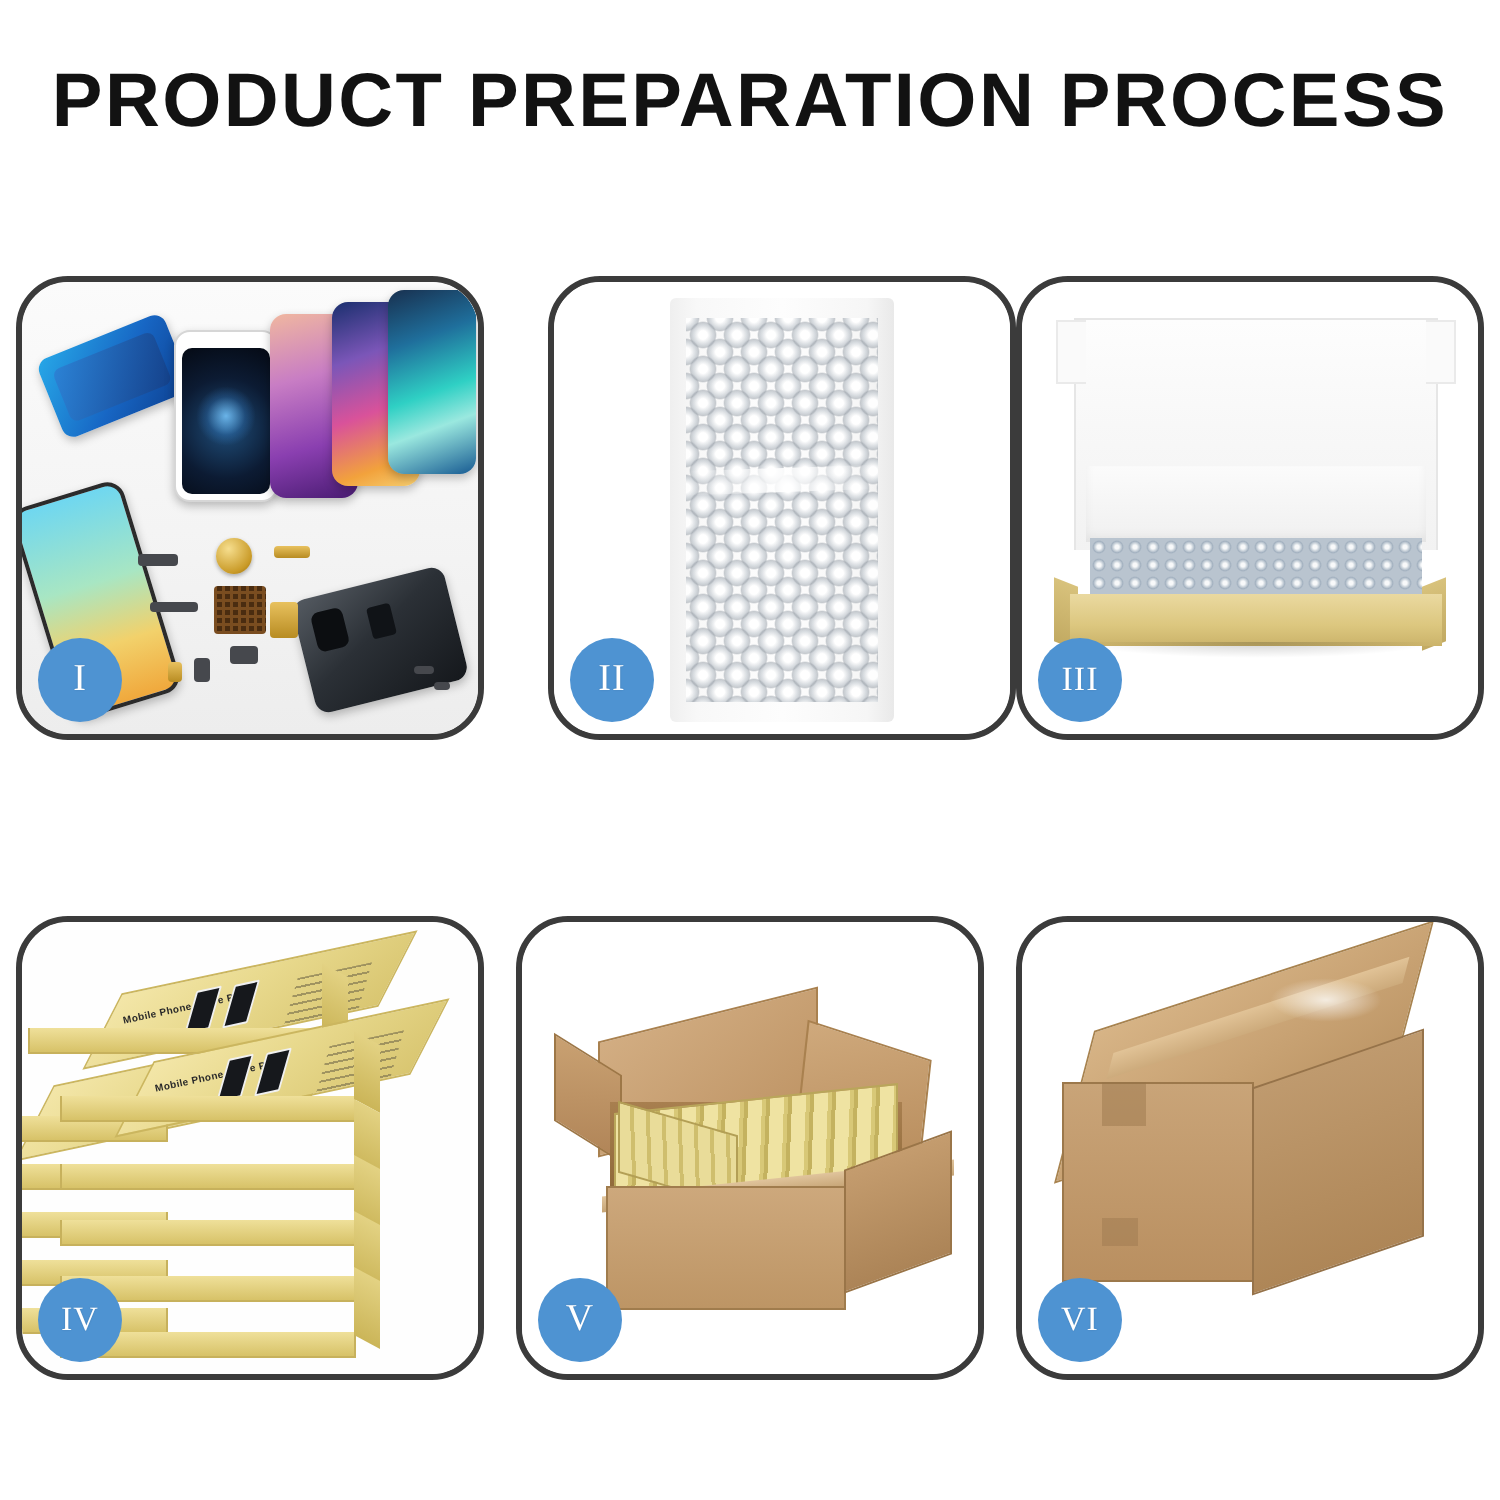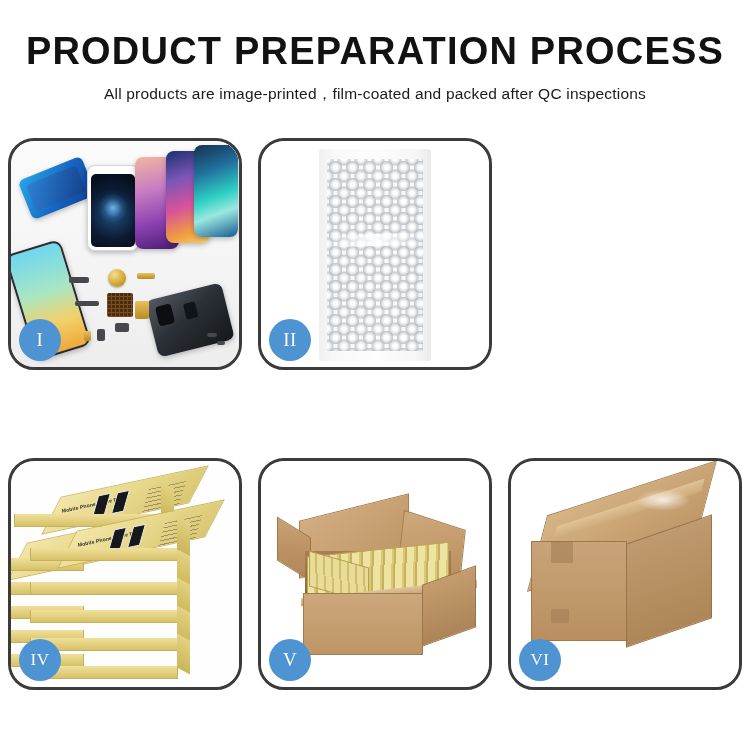--- a/index.html
+++ b/index.html
@@ -26,21 +26,21 @@
   }
 
   
   .grid { position: absolute; left: 8px; top: 138px; width: 734px; height: 572px; }
   .panel {
     position: absolute; width: 234px; height: 232px;
     border: 3px solid #3b3b3b; border-radius: 26px;
     background: #ffffff; overflow: hidden;
   }
   .p1 { left: 0px;   top: 0px;   }
-  .p2 { left: 250px; top: 0px; padding-left: 16px;   }
+  .p2 { left: 266px; top: 0px; padding-left: 16px;   }
   .p3 { left: 500px; top: 0px;   }
   .p4 { left: 0px;   top: 320px; }
   .p5 { left: 250px; top: 320px; }
   .p6 { left: 500px; top: 320px; text-align: center; }
 
   .stage { position: absolute; inset: 0; overflow: hidden; border-radius: 23px; }
 
   .badge {
     position: absolute; left: 8px; bottom: 6px;
     width: 42px; height: 42px; border-radius: 50%;
@@ -238,21 +238,20 @@
   .vi-gloss { position: absolute; left: 110px; top: 2px; width: 56px; height: 22px;
     background: radial-gradient(ellipse at 50% 50%, rgba(255,255,255,.75), rgba(255,255,255,0) 70%); }
 </style>
 </head>
 <body>
 
 <div id="root">
 
   <div class="header">
     <div class="title">PRODUCT PREPARATION PROCESS</div>
-    <div class="subtitle">All products are image-printed，film-coated and packed after QC inspections</div>
   </div>
 
   <div class="grid">
 
     <div class="panel p1">
       <div class="stage">
         <div class="ph ph-a"></div>
         <div class="ph ph-b"></div>
         <div class="ph ph-c"></div>
         <div class="ph ph-d"></div>
@@ -281,20 +280,34 @@
         <div class="bubblewrap">
           <div class="bubbles"></div>
           <div class="bw-sheen"></div>
         </div>
       </div>
       <div class="badge">
         <span>II</span>
       </div>
     </div>
 
+    <div class="panel p3">
+      <div class="stage">
+        <div class="iii-lid"></div>
+        <div class="iii-foam"></div>
+        <div class="iii-bubble"></div>
+        <div class="iii-tray-left"></div>
+        <div class="iii-tray-right"></div>
+        <div class="iii-tray-front"></div>
+        <div class="iii-shadow"></div>
+      </div>
+      <div class="badge wide">
+        <span>III</span>
+      </div>
+    </div>
 
     <div class="panel p4">
       <div class="stage">
         <div class="stack">
 
           <div class="sbox" style="left:2px;  top:52px;">
             <div class="top" style="left:0;top:0;"></div>
             <div class="front" style="left:-37px;top:29px;width:104px;"></div>
           </div>
           <div class="sbox" style="left:2px;  top:76px;">

